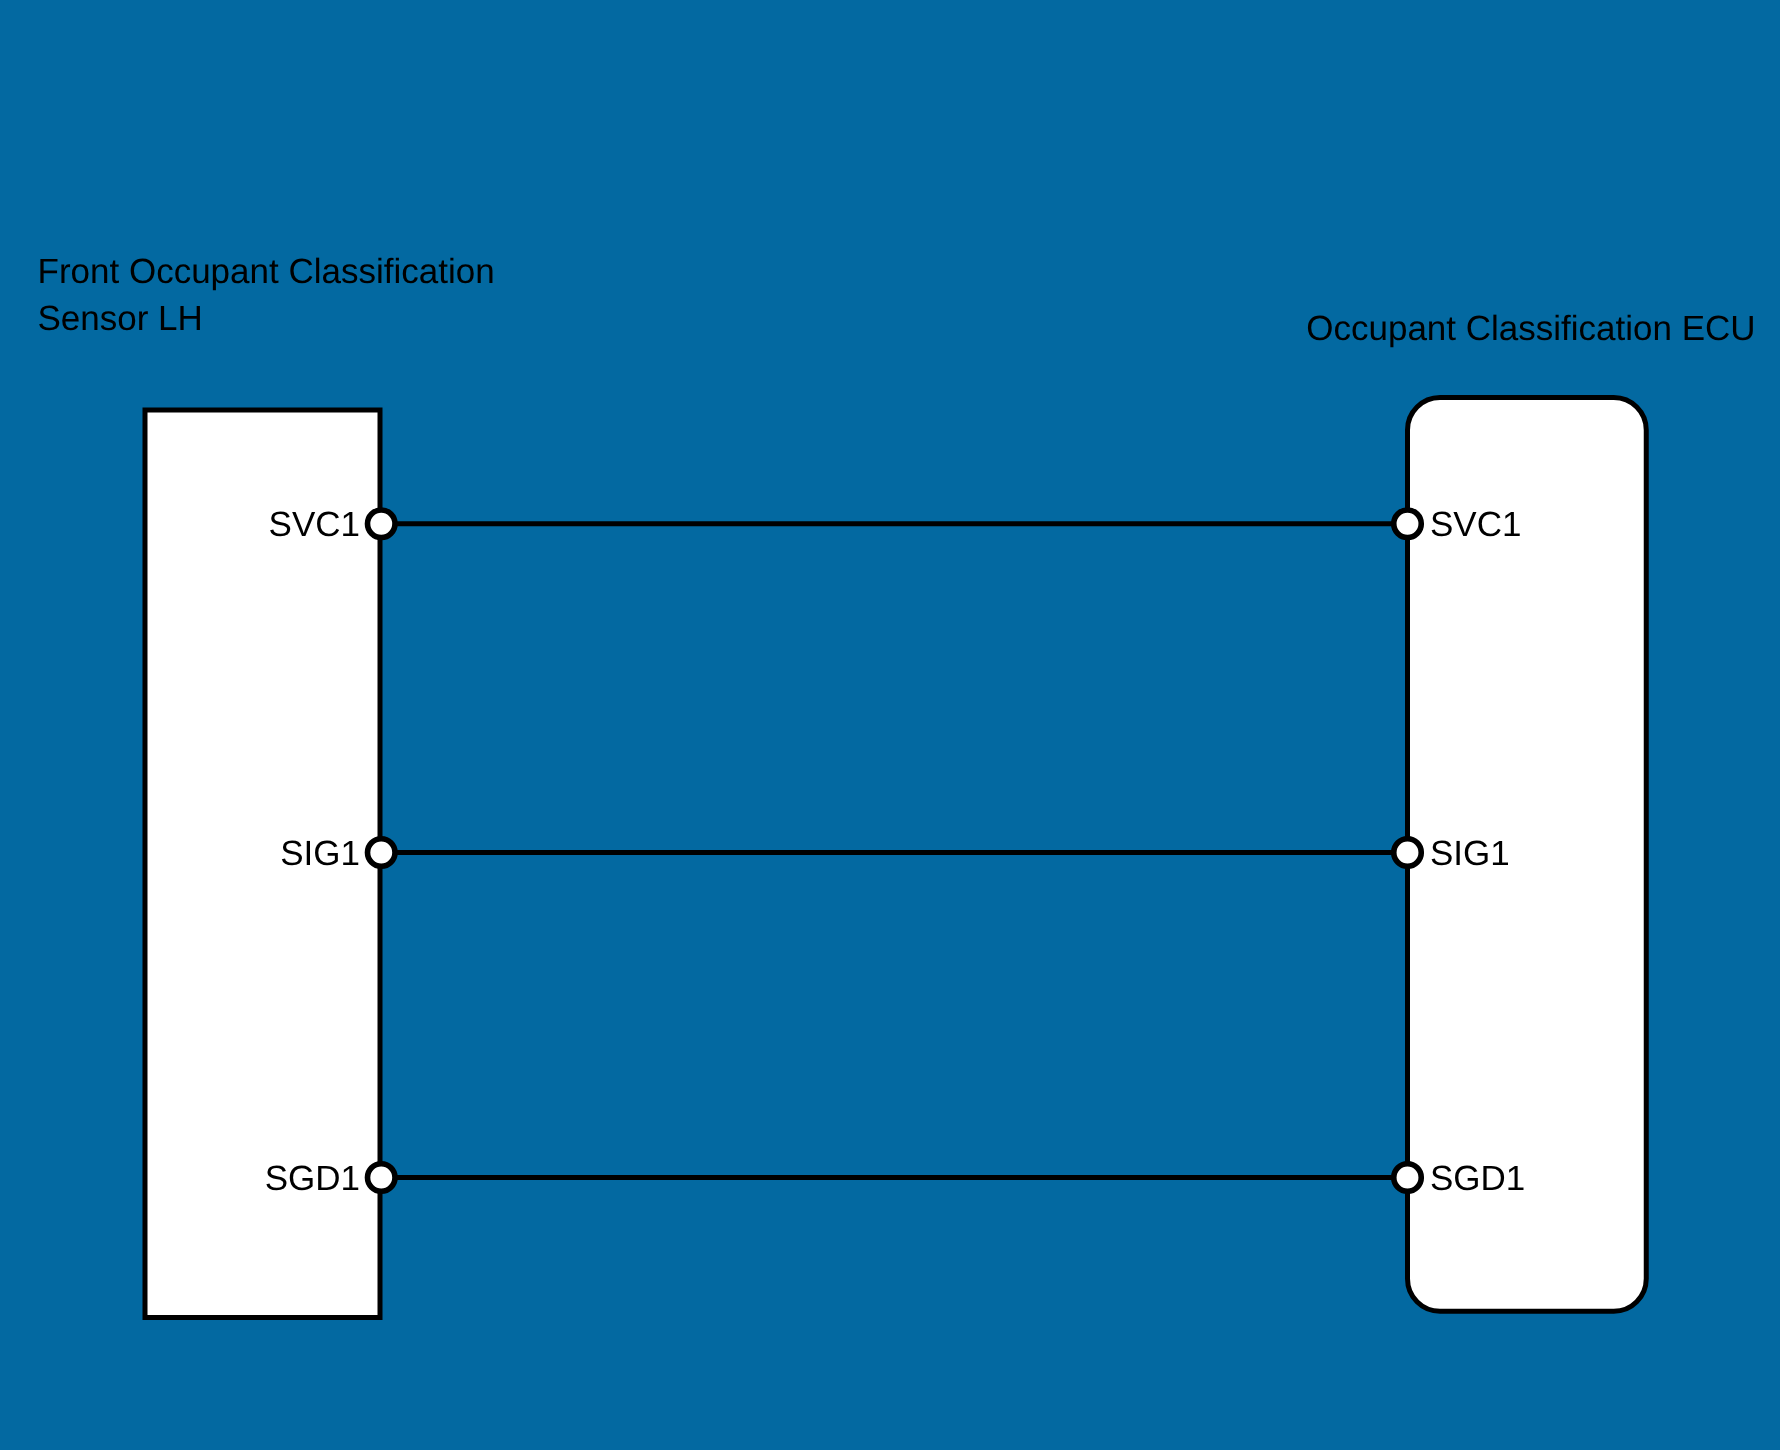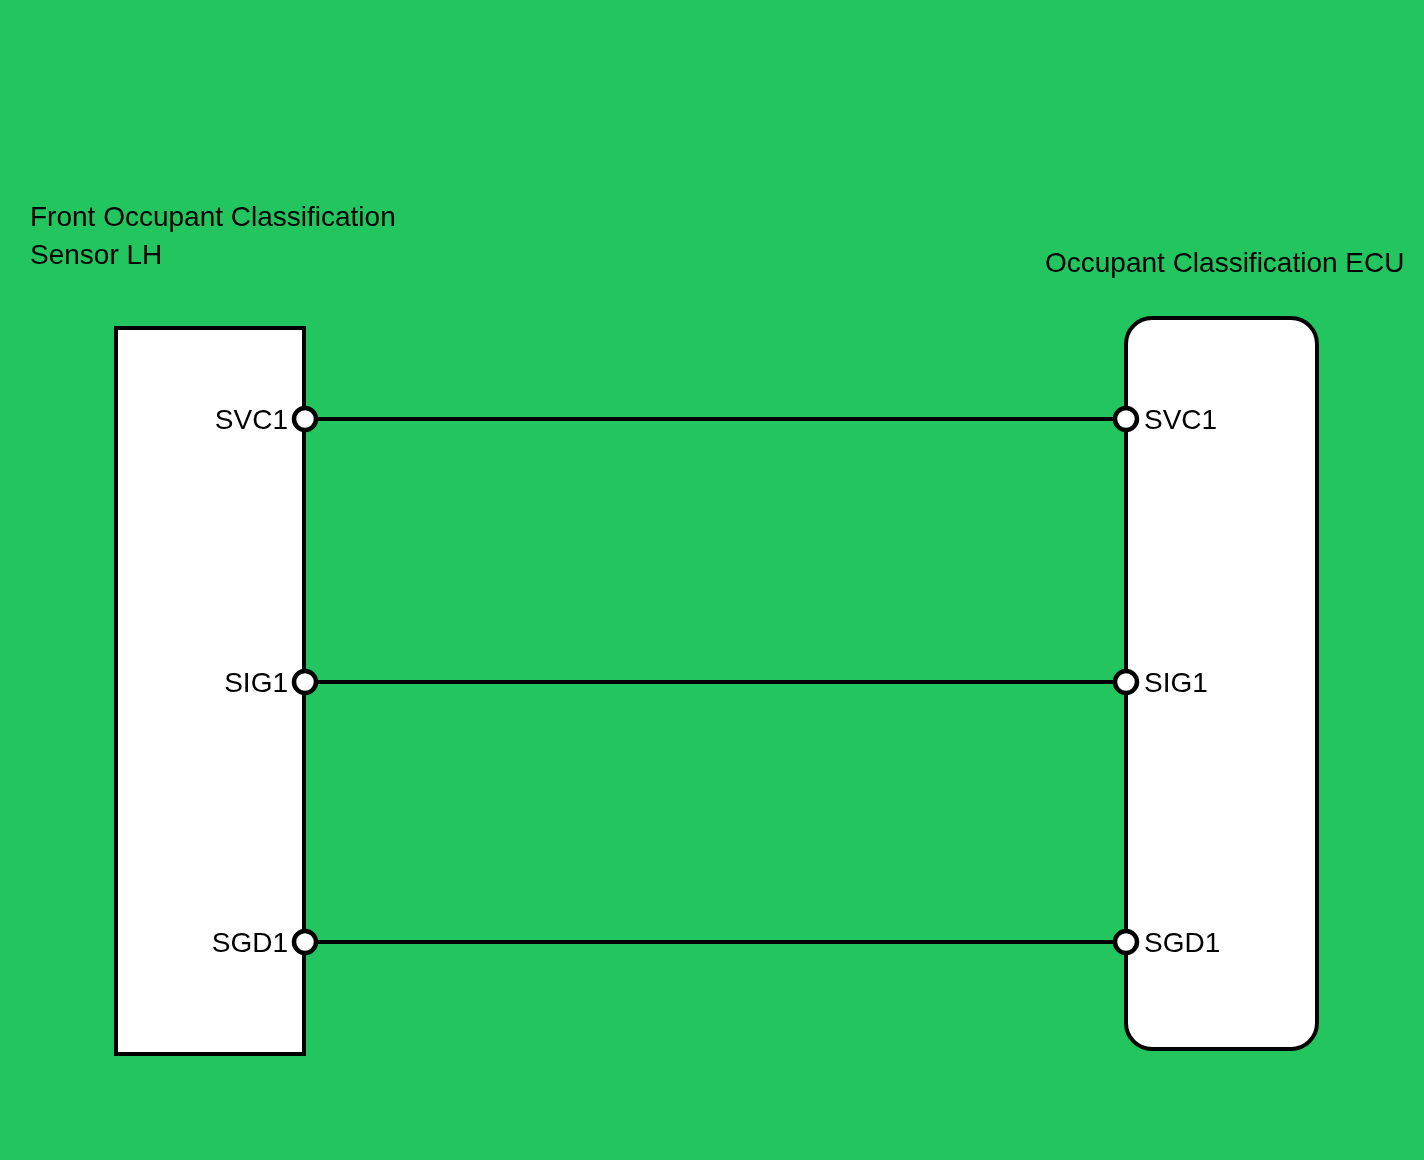--- a/index.html
+++ b/index.html
@@ -12,21 +12,21 @@
     width: 1424px;
     height: 1160px;
     font-family: "Liberation Sans", sans-serif;
     color: #000000;
     overflow: hidden;
   }
   #diagram-root {
     position: relative;
     width: 1424px;
     height: 1160px;
-    background: #22c55e;
+    background: #0369a1;
   }
   svg#wiring-svg {
     position: absolute;
     top: 0;
     left: 0;
     width: 1424px;
     height: 1160px;
     display: block;
   }
   .shape-stroke {

